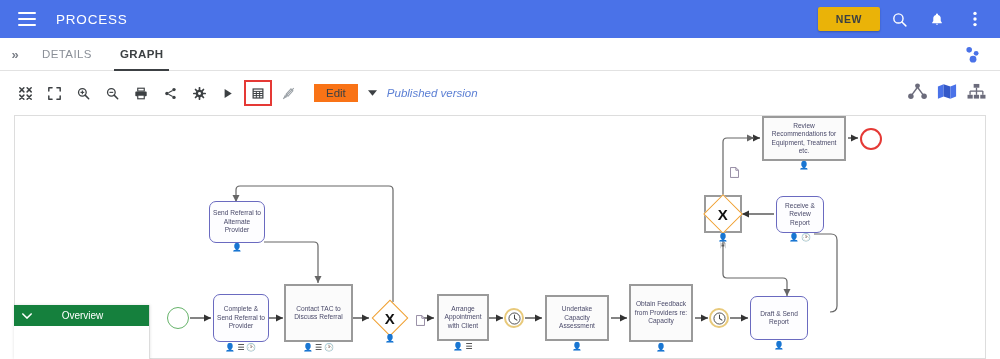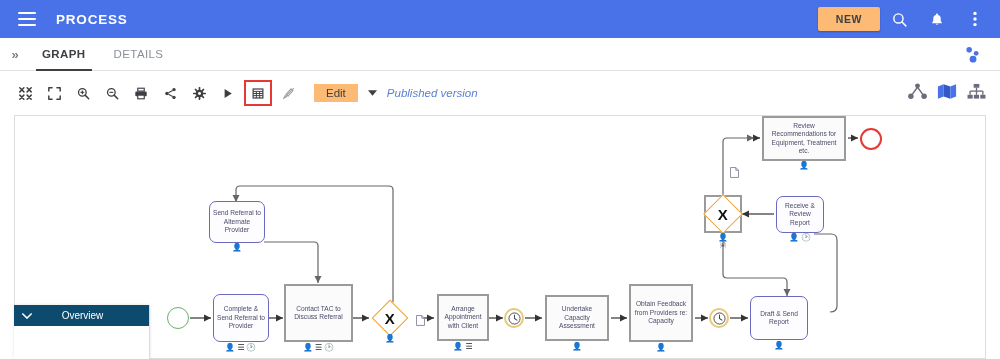--- a/index.html
+++ b/index.html
@@ -17,27 +17,27 @@
     background: #4a72e8;
     display: flex; align-items: center;
   }
   .hamburger {
     width: 18px; height: 14px; margin-left: 18px; margin-right: 20px;
     display: flex; flex-direction: column; justify-content: space-between;
     cursor: pointer;
   }
   .hamburger i { display: block; height: 2px; background: #fff; border-radius: 1px; }
   .app-title {
-    color: #ffffff; font-size: 13.5px; font-weight: bold; letter-spacing: .8px; text-align: center;
+    color: #ffffff; font-size: 13.5px; font-weight: normal; letter-spacing: .8px; text-align: center;
   }
   .appbar-right {
     margin-left: auto; display: flex; align-items: center; gap: 0px; padding-right: 6px;
   }
   .new-btn {
-    background: #fdba74; color: #3c4043; border: none;
+    background: #eab308; color: #3c4043; border: none;
     font-size: 10.5px; font-weight: bold; letter-spacing: .6px;
     padding: 6px 18px; border-radius: 2px; cursor: pointer;
     box-shadow: 0 1px 2px rgba(0,0,0,.25);
     font-family: "Liberation Sans", sans-serif;
   }
   .icon-btn {
     width: 38px; height: 38px; display: flex; align-items: center; justify-content: center;
     cursor: pointer;
   }
   .icon-btn svg { display: block; }
@@ -73,21 +73,21 @@
   }
   .tool {
     width: 26px; height: 22px; margin-right: 3px;
     display: flex; align-items: center; justify-content: center;
     cursor: pointer; background: #fff; border: none;
   }
   .tool.highlighted {
     border: 2px solid #e53935; width: 28px; height: 26px;
   }
   .edit-btn {
-    margin-left: 10px; background: #fdba74; border: none;
+    margin-left: 10px; background: #f97316; border: none;
     font-size: 11.5px; color: #3c4043; padding: 3px 12px; cursor: pointer;
     font-family: "Liberation Sans", sans-serif;
   }
   .caret-btn {
     background: #fff; border: none; cursor: pointer;
     font-size: 9px; color: #3c4043; padding: 4px 10px;
   }
   .published {
     font-size: 11.5px; font-style: italic; color: #5b7fd4;
     font-family: "Liberation Sans", sans-serif;
@@ -159,21 +159,21 @@
   .svg-layer { position: absolute; left: 0; top: 0; width: 972px; height: 244px; }
 
   
   .overview-panel {
     position: absolute; left: 14px; top: 305px; width: 136px; height: 54px;
     background: #ffffff; border-right: 1px solid #dcdcdc;
     box-shadow: 0 0 3px rgba(0,0,0,.12);
     z-index: 5;
   }
   .overview-header {
-    height: 21px; background: #0c4a6e; color: #fff;
+    height: 21px; background: #15803d; color: #fff;
     display: flex; align-items: center; position: relative;
   }
   .overview-chev {
     width: 26px; text-align: center; font-size: 9px; color: #fff; cursor: pointer;
   }
   .overview-title {
     flex: 1; text-align: center; font-size: 10px; padding-right: 24px;
     font-family: "Liberation Sans", sans-serif;
   }
   .overview-body { height: 33px; background: #fff; }
@@ -207,22 +207,22 @@
           <circle cx="2" cy="2.4" r="1.7" fill="#fff"></circle>
           <circle cx="2" cy="8" r="1.7" fill="#fff"></circle>
           <circle cx="2" cy="13.6" r="1.7" fill="#fff"></circle>
         </svg>
     </div>
   </div>
 </div>
 
 <div class="tabbar">
   <div class="expand-arrows">»</div>
+  <div class="tab">DETAILS</div>
   <div class="tab active">GRAPH</div>
-  <div class="tab">DETAILS</div>
   <div class="tabbar-right">
     <div class="icon-btn">
       <svg width="19" height="17" viewBox="0 0 24 22">
         <circle cx="9" cy="5" r="3.6" fill="#4a72e8"></circle>
         <circle cx="18" cy="9.5" r="3.1" fill="#4a72e8"></circle>
         <circle cx="14" cy="17" r="4.4" fill="#4a72e8"></circle>
       </svg>
     </div>
   </div>
 </div>

